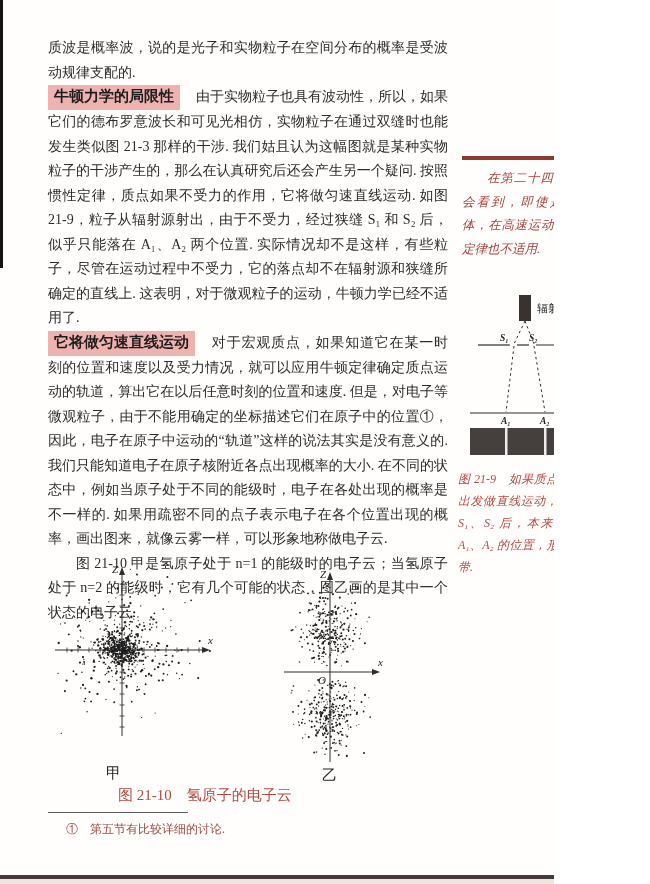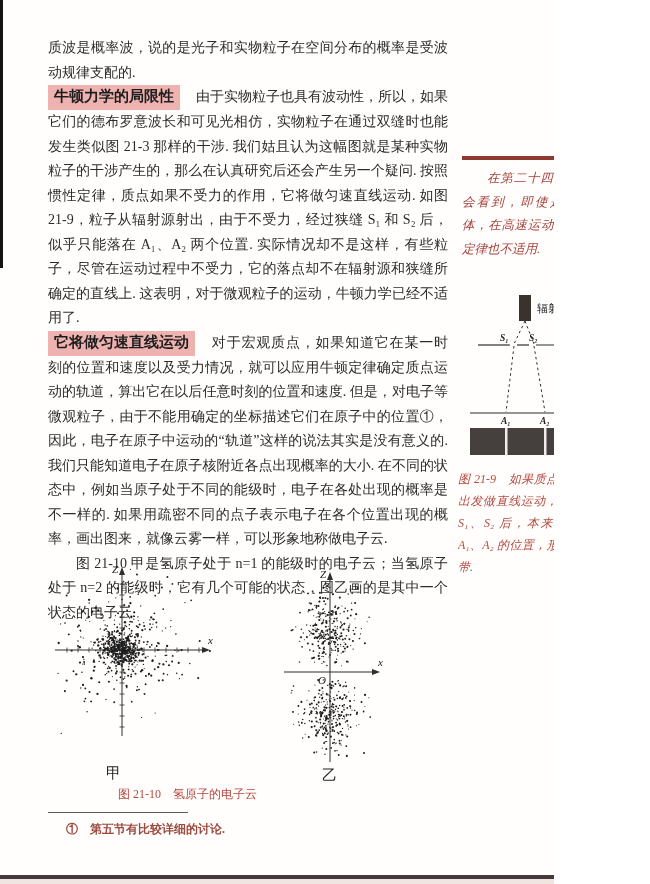--- a/index.html
+++ b/index.html
@@ -21,24 +21,24 @@
                   color:#b4483f;text-align:justify;font-style:italic;}
   .fig-label{font-size:11px;fill:#222;font-style:normal;font-family:"Liberation Serif",serif;}
   .ax-label{font-size:11px;font-style:italic;fill:#222;font-family:"Liberation Serif",serif;}
   .sub-label{font-size:9.5px;font-style:italic;font-weight:600;fill:#222;font-family:"Liberation Serif",serif;}
   
   .fig2110-jia{position:absolute;left:48px;top:560px;}
   .fig2110-yi{position:absolute;left:270px;top:558px;}
   .plot-tag{position:absolute;font-size:15px;color:#222;}
   .tag-jia{left:106px;top:764px;}
   .tag-yi{left:322px;top:766px;}
-  .fig2110-caption{position:absolute;left:118px;top:786px;font-size:12px;color:#b4483f;}
+  .fig2110-caption{position:absolute;left:118px;top:786px;font-size:15px;color:#b4483f;}
   
   .foot-rule{position:absolute;left:48px;top:812px;width:140px;height:1px;background:#5a5a5a;}
-  .footnote{position:absolute;left:66px;top:821px;font-size:12px;color:#9c4a3f;font-weight:bold;}
+  .footnote{position:absolute;left:66px;top:821px;font-size:12px;color:#9c4a3f;}
   
   .side-strip{position:absolute;left:613px;top:0;width:37px;height:884px;}
   .strip-sep{position:absolute;left:611px;top:0;width:1px;height:884px;background:#d9c8c3;}
   .chapter-tab{position:absolute;left:607px;top:199px;width:43px;height:86px;background:#19130e;
                display:flex;flex-direction:row;align-items:center;}
   .chapter-tab .vert{writing-mode:vertical-rl;color:#f3efe9;font-size:10.5px;letter-spacing:2px;
                      margin-left:3px;line-height:12px;}
   .tab-art{width:24px;height:78px;margin-left:2px;
            background:
              radial-gradient(circle at 55% 40%, rgba(180,120,80,.9) 0 3px, rgba(60,30,15,.9) 4px 7px,

